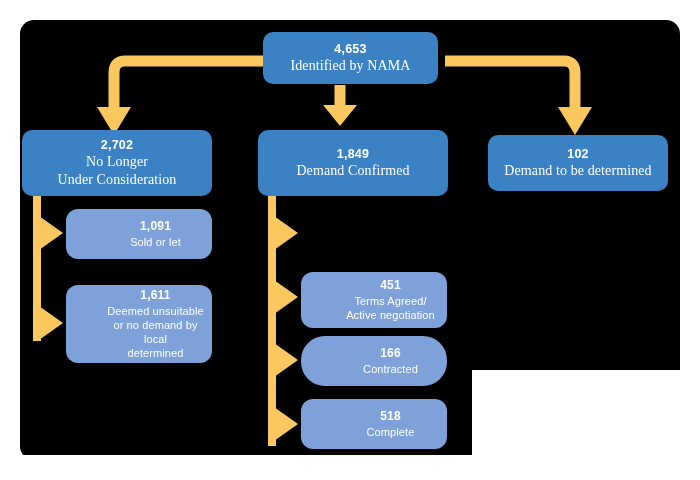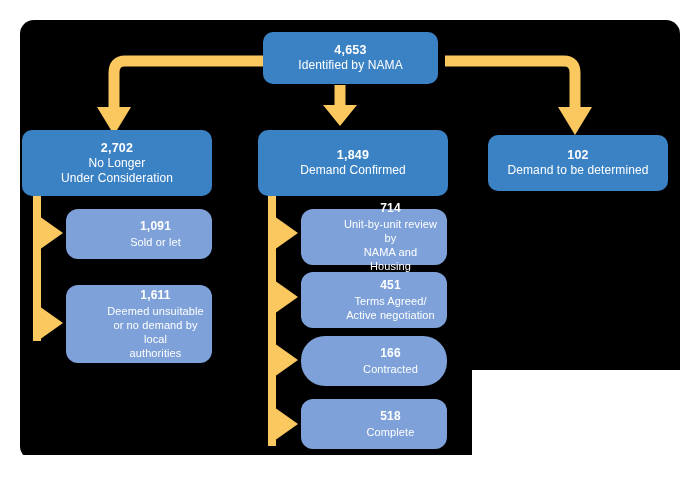--- a/index.html
+++ b/index.html
@@ -75,21 +75,21 @@
     font-weight: bold;
     font-size: 12.5px;
     letter-spacing: 0.2px;
   }
   .node .lbl {
     font-size: 11.5px;
     font-weight: normal;
     letter-spacing: 0.1px;
   }
   .node.primary .val { font-size: 12.5px; }
-  .node.primary .lbl { font-size: 12px; }
+  .node.primary .lbl { font-size: 14px; font-family: Liberation Serif, serif; }
   .node.secondary .val { font-size: 12px; }
   .node.secondary .lbl { font-size: 11px; }
 
   
   .conn {
     position: absolute;
     pointer-events: none;
   }
   .conn svg { display: block; overflow: visible; }
 </style>
@@ -164,28 +164,23 @@
 
   <div class="node secondary" style="left:66px; top:209px; width:146px; height:50px;">
     <span class="val">1,091</span>
     <span class="lbl">Sold or let</span>
   </div>
 
   <div class="node secondary" style="left:66px; top:285px; width:146px; height:78px;">
     <span class="val">1,611</span>
     <span class="lbl">Deemed unsuitable</span>
     <span class="lbl">or no demand by local</span>
-    <span class="lbl">authorities</span>
+    <span class="lbl">determined</span>
   </div>
 
-  <div class="node secondary" style="left:301px; top:209px; width:146px; height:56px;">
-    <span class="val">714</span>
-    <span class="lbl">Unit-by-unit review by</span>
-    <span class="lbl">NAMA and Housing</span>
-  </div>
 
   <div class="node secondary" style="left:301px; top:272px; width:146px; height:56px;">
     <span class="val">451</span>
     <span class="lbl">Terms Agreed/</span>
     <span class="lbl">Active negotiation</span>
   </div>
 
   <div class="node secondary" style="left:301px; top:336px; width:146px; height:50px;border-radius:24px;">
     <span class="val">166</span>
     <span class="lbl">Contracted</span>

